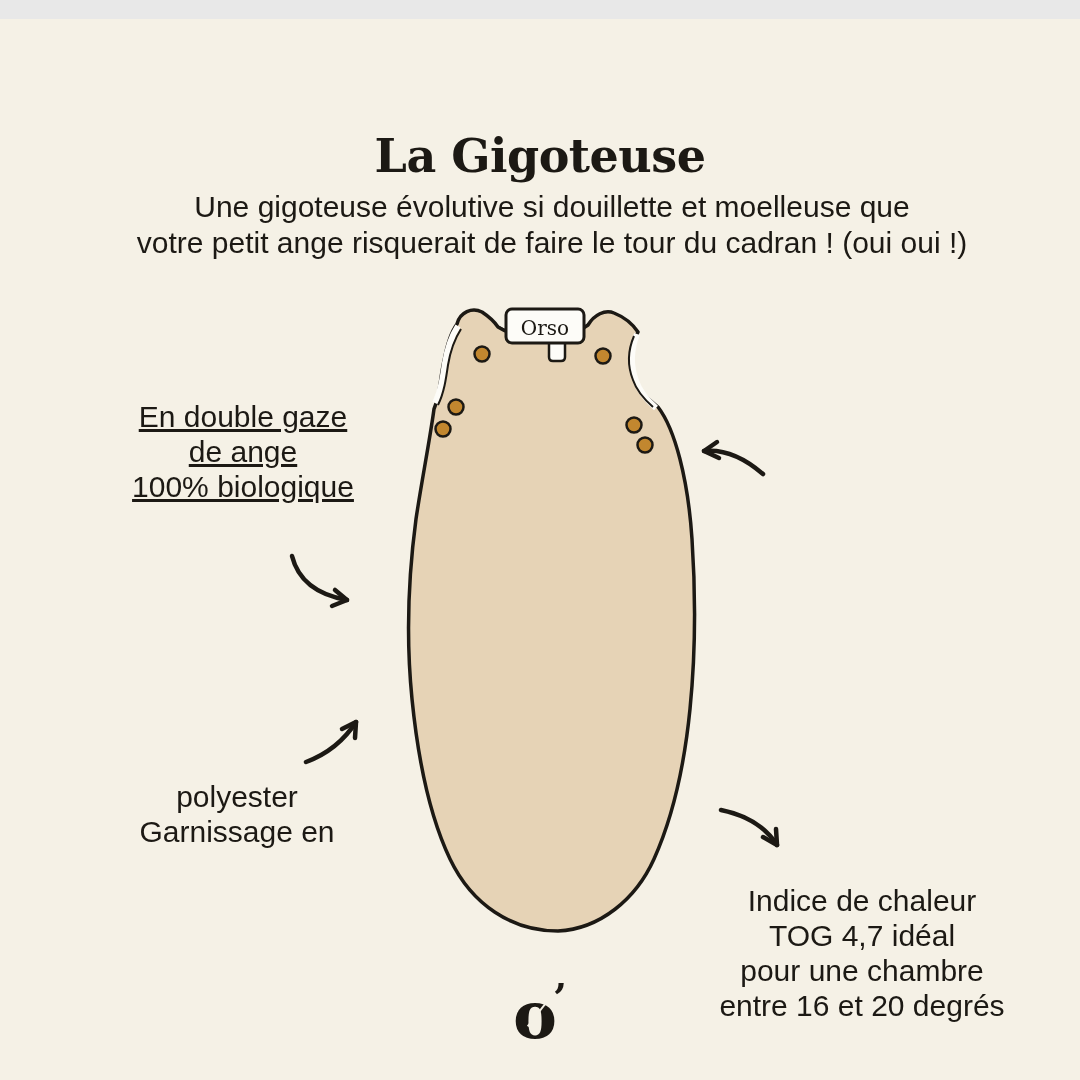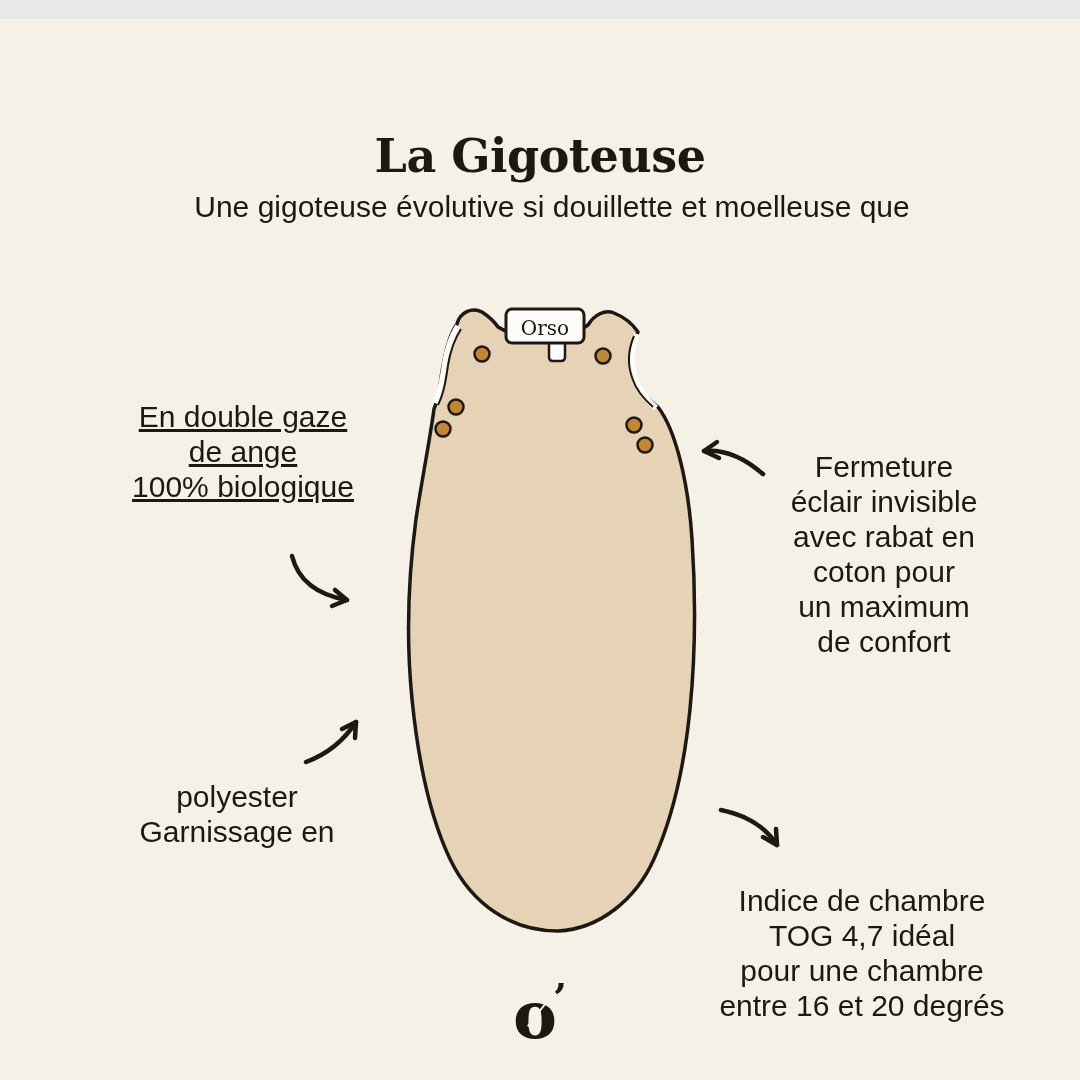--- a/index.html
+++ b/index.html
@@ -45,20 +45,21 @@
 </style>
 </head>
 <body>
 
 <div id="canvas">
 
   <h1 class="title">La Gigoteuse</h1>
 
   <div class="subtitle">
     <div>Une gigoteuse évolutive si douillette et moelleuse que</div>
+    <div>votre petit ange risquerait de faire le tour du cadran ! (oui oui !)</div>
   </div>
 
   <svg id="art" width="1080" height="1080" viewBox="0 0 1080 1080">
     <g transform="translate(400,280)">
 
       <path fill="#fdfcf8" stroke="#1c1914" stroke-width="3" d="M 98,28 C 102,68 118,92 144,92 C 170,92 184,64 187,27 C 158,44 127,44 98,28 Z"></path>
 
       <path fill="#e6d3b6" stroke="#1c1914" stroke-width="3.5" stroke-linejoin="round" d="M 57,25
                C 60,13 72,8 82,13
                C 88,17 94,22 98,28
@@ -117,36 +118,28 @@
       </g>
     </g>
   </svg>
 
   <div class="note note-material">
     <div>En double gaze</div>
     <div>de ange</div>
     <div>100% biologique</div>
   </div>
 
-  <div class="note note-zipper">
-    <div>Fermeture</div>
-    <div>éclair invisible</div>
-    <div>avec rabat en</div>
-    <div>coton pour</div>
-    <div>un maximum</div>
-    <div>de confort</div>
-  </div>
 
   <div class="note note-filling">
     <div>polyester</div>
     <div>Garnissage en</div>
   </div>
 
   <div class="note note-tog">
-    <div>Indice de chambre</div>
+    <div>Indice de chaleur</div>
     <div>TOG 4,7 idéal</div>
     <div>pour une chambre</div>
     <div>entre 16 et 20 degrés</div>
   </div>
 
   <div class="logo">
     <span class="o-wrap"><span>o</span><span class="hairline"></span></span><span class="mark">’</span>
   </div>
 
   <div class="bottom-edge"></div>

